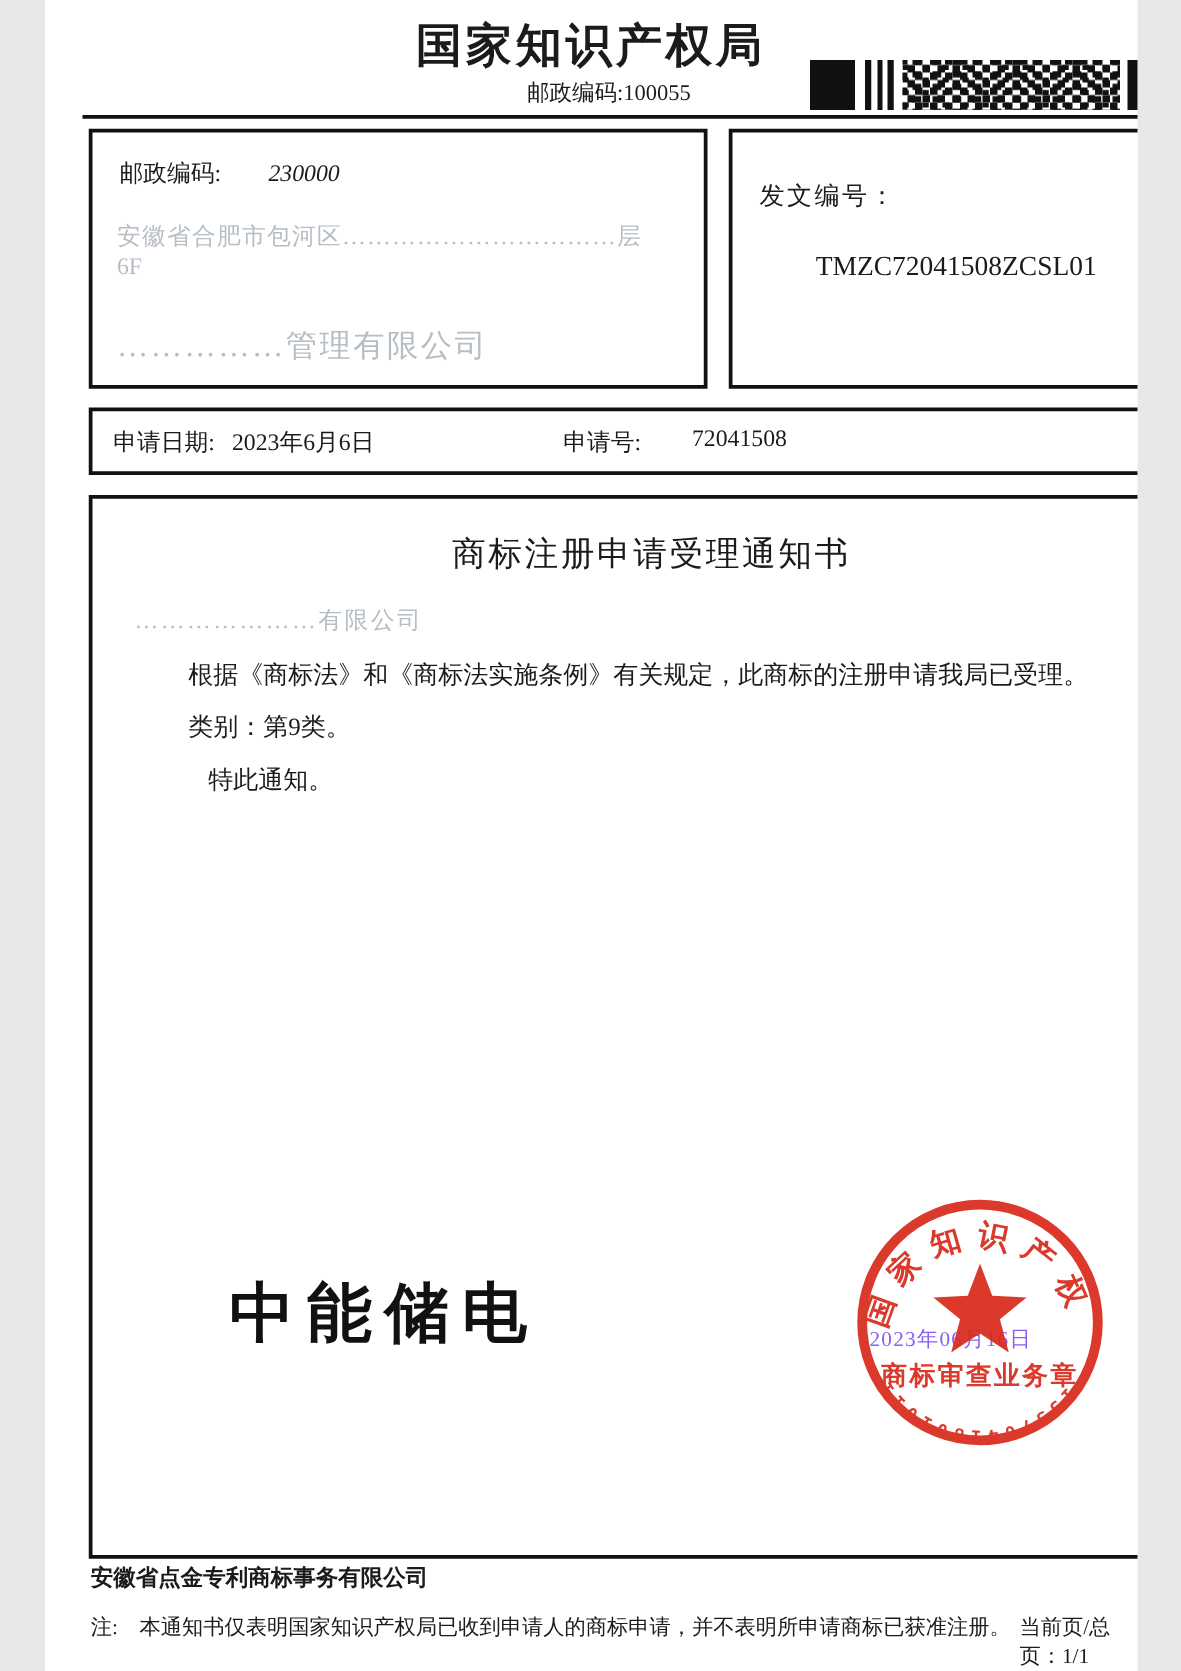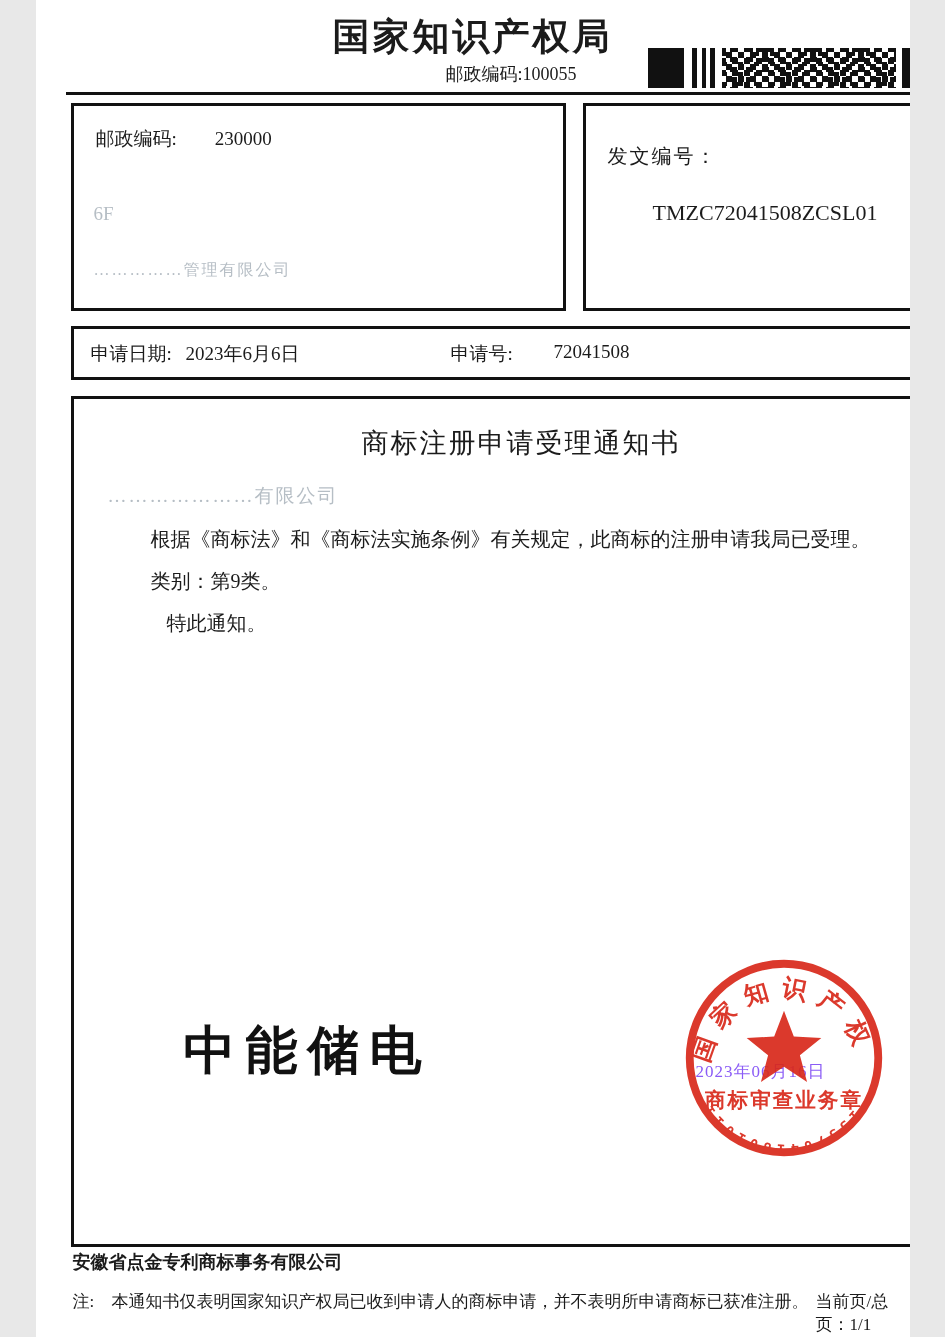--- a/index.html
+++ b/index.html
@@ -7,31 +7,31 @@
     position:relative; width:874px; height:1337px; background:#ffffff;
     font-family:"Liberation Serif","DejaVu Serif",serif; color:#1b1b1b;
     overflow:hidden; margin:0 auto;
   }
   .abs{position:absolute;}
   .hdr-title{
     top:12px; left:0; width:100%; text-align:center;
     font-size:37px; font-weight:bold; letter-spacing:3px;
   }
   .addr{top:62px; left:35px; font-size:18px;}
-  .hdr-postal{top:62px; left:410px; font-size:18px;text-align:center;}
+  .hdr-postal{top:62px; left:386px; font-size:18px;text-align:center;}
   .hrule{top:92px; left:30px; width:912px; height:3px; background:#111;}
   .box{border:3px solid #111; background:#fff; box-sizing:border-box;}
   .recipient-box{top:103px; left:35px; width:495px; height:208px;}
   .dispatch-box{top:103px; left:547px; width:365px; height:208px;}
   .postal-row{top:126px; left:60px; font-size:19px;}
-  .postal-val{margin-left:38px;}
+  .postal-val{margin-left:38px;font-style:italic;}
   .faded{color:#b6bec5; filter:blur(0.5px);}
   .faded-addr1{top:176px; left:58px; width:450px; font-size:19px; letter-spacing:1px;}
   .faded-addr2{top:203px; left:58px; font-size:19px;}
-  .faded-co{top:260px; left:58px; font-size:16px; letter-spacing:2px;}
+  .faded-co{top:260px; left:58px; font-size:25px; letter-spacing:2px;}
   .dispatch-label{top:143px; left:572px; font-size:20px; letter-spacing:2px;}
   .dispatch-val{top:200px; left:547px; width:365px; text-align:center; font-size:22px;}
   .date-bar{top:326px; left:35px; width:877px; height:54px;}
   .date-label{top:341px; left:55px; font-size:19px;}
   .date-val{top:341px; left:150px; font-size:19px;}
   .appno-label{top:341px; left:415px; font-size:19px;}
   .appno-val{top:341px; left:518px; font-size:19px;}
   .main-box{top:396px; left:35px; width:877px; height:851px;}
   .notice-title{
     top:425px; left:35px; width:877px; text-align:center;
@@ -87,20 +87,21 @@
       <rect x="310" y="2" width="5" height="40" fill="#111"></rect>
     </svg>
   </div>
 
   <div class="abs hrule"></div>
 
   <div class="abs box recipient-box"></div>
   <div class="abs postal-row">
     <span>邮政编码:</span><span class="postal-val">230000</span>
   </div>
+  <div class="abs faded faded-addr1">安徽省合肥市包河区……………………………层</div>
   <div class="abs faded faded-addr2">6F</div>
   <div class="abs faded faded-co">……………管理有限公司</div>
 
   <div class="abs box dispatch-box"></div>
   <div class="abs dispatch-label">发文编号：</div>
   <div class="abs dispatch-val">TMZC72041508ZCSL01</div>
 
   <div class="abs box date-bar"></div>
   <div class="abs date-label">申请日期:</div>
   <div class="abs date-val">2023年6月6日</div>

